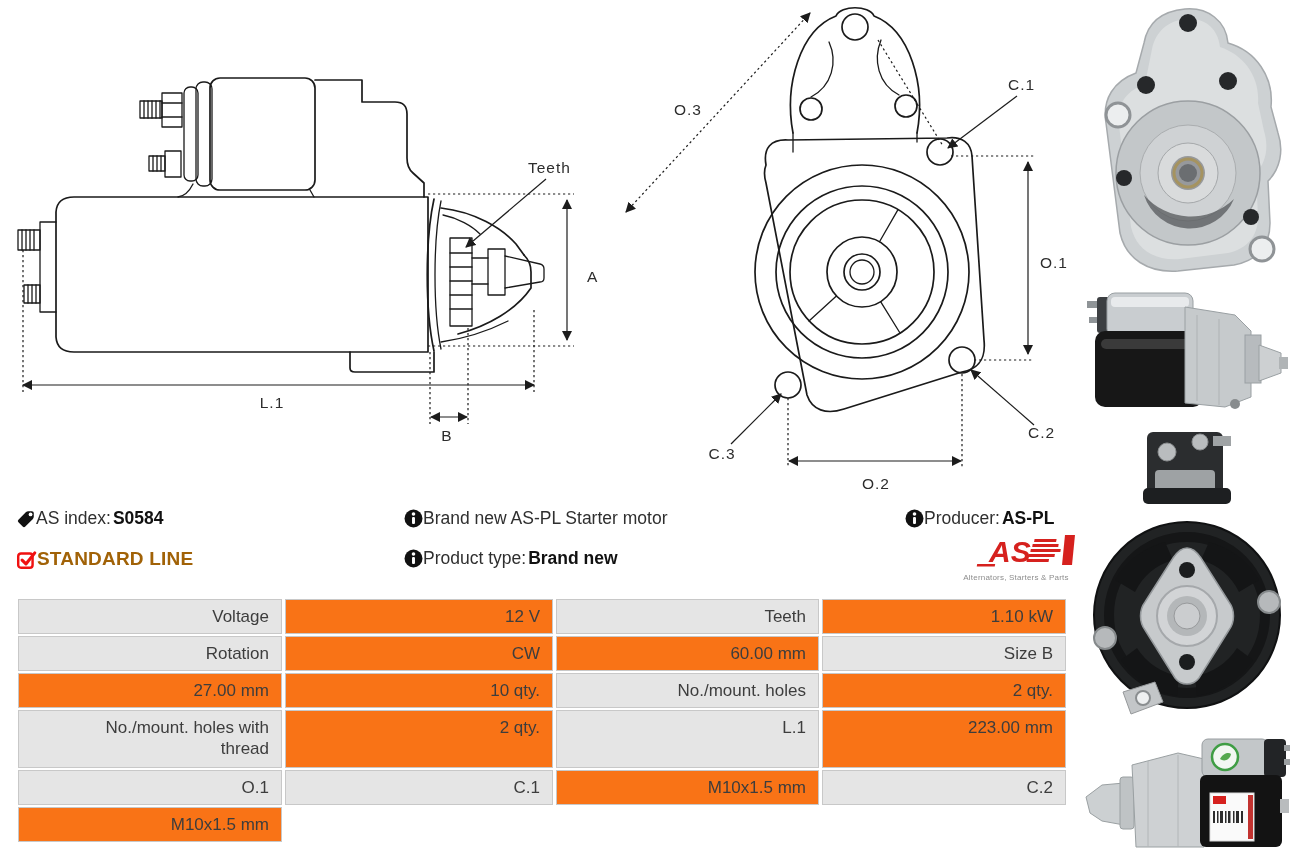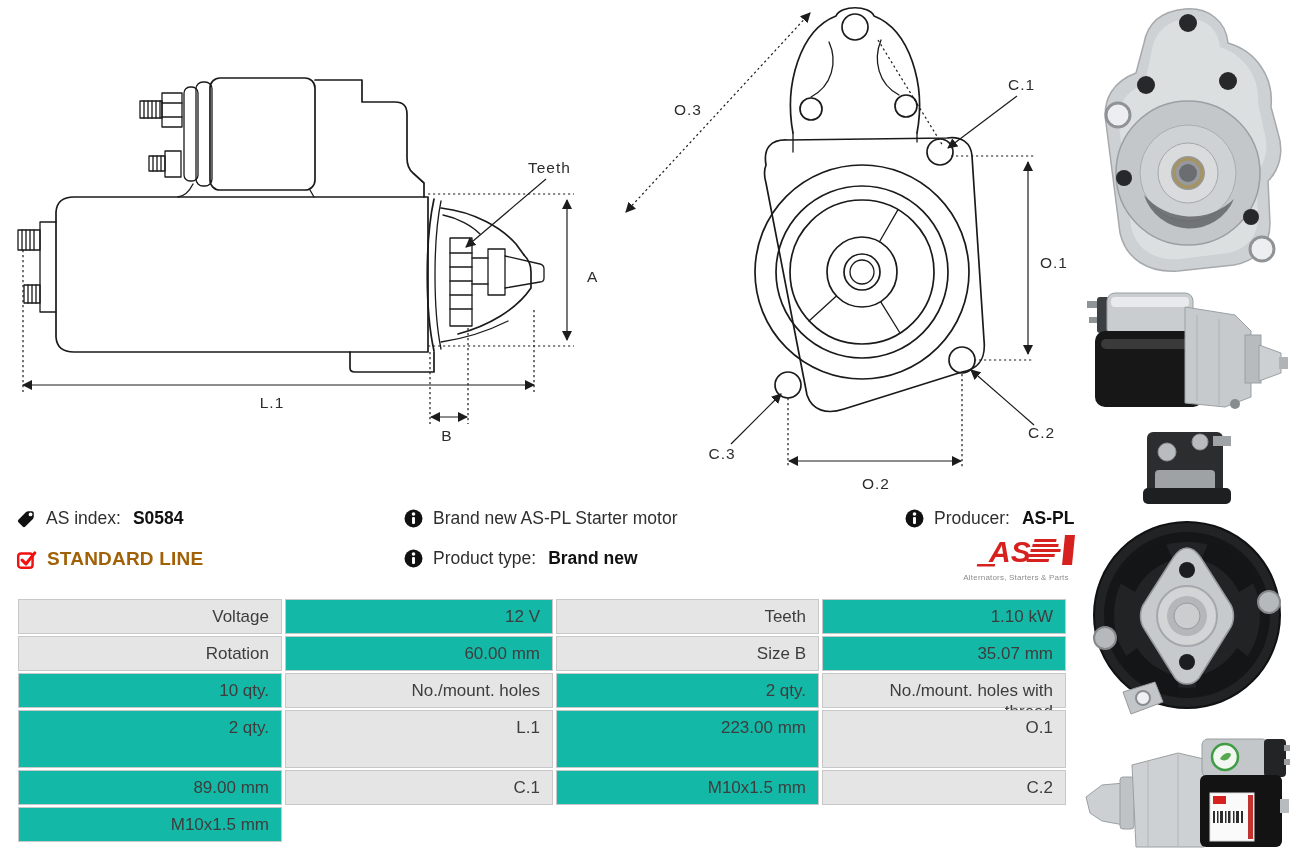--- a/index.html
+++ b/index.html
@@ -7,32 +7,32 @@
         font-family:"Liberation Sans",sans-serif;color:#2f2f2f;}
   .abs{position:absolute;}
   
   svg text{font-family:"Liberation Sans",sans-serif;}
   .ln{fill:none;stroke:#1a1a1a;stroke-width:1.7;stroke-linecap:round;stroke-linejoin:round;}
   .ln2{fill:none;stroke:#1a1a1a;stroke-width:1.3;stroke-linecap:round;stroke-linejoin:round;}
   .dim{fill:none;stroke:#1c1c1c;stroke-width:1.2;}
   .dot{fill:none;stroke:#1c1c1c;stroke-width:1.2;stroke-dasharray:2.2 2.8;}
   .dlab{font-size:15.5px;fill:#2d2d2d;letter-spacing:1px;}
   
-  .inforow{display:flex;align-items:center;gap:10px;font-size:17.5px;color:#2f2f2f;white-space:nowrap;}
+  .inforow{display:flex;align-items:center;font-size:17.5px;color:#2f2f2f;white-space:nowrap;}
   .inforow b{color:#111;}
   .sp{margin-right:2px;}
   .std{color:#a16207;font-weight:bold;font-size:19px;letter-spacing:.2px;}
   .tagline{font-size:8px;color:#8d8d8d;letter-spacing:.2px;}
   
   .spec{display:grid;grid-template-columns:264px 268px 263px 244px;
         grid-template-rows:35px 35px 35px 58px 35px 35px;gap:2px 3px;}
   .cell{border:1px solid #c8c8c8;display:flex;justify-content:flex-end;align-items:flex-start;
         padding:6px 12px 0 8px;font-size:17px;color:#3d3d3d;text-align:right;line-height:1.25;}
   .lbl{background:#e5e5e5;}
-  .val{background:#14b8a6;}
+  .val{background:#f97316;}
   .wrapnarrow{display:inline-block;max-width:186px;}
   
   .photo{position:absolute;}
 </style>
 </head>
 <body>
 
 <div class="page">
 
   <svg class="abs" style="left:10px;top:60px;" width="600" height="390" viewBox="0 0 600 390">
@@ -306,37 +306,37 @@
     <div class="tagline" style="text-align:center;margin-top:-4px;">Alternators, Starters &amp; Parts</div>
   </div>
 
   <div class="abs spec" style="left:18px;top:599px;">
     <div class="cell lbl">Voltage</div>
     <div class="cell val">12 V</div>
     <div class="cell lbl">Teeth</div>
     <div class="cell val">1.10 kW</div>
 
     <div class="cell lbl">Rotation</div>
+    <div class="cell val">CW</div>
     <div class="cell val">60.00 mm</div>
 
     <div class="cell lbl">Size B</div>
-    <div class="cell val">35.07 mm</div>
+    <div class="cell val">27.00 mm</div>
     <div class="cell val">10 qty.</div>
 
     <div class="cell lbl">No./mount. holes</div>
     <div class="cell val">2 qty.</div>
     <div class="cell lbl">
         <span class="wrapnarrow">No./mount. holes with thread</span>
       </div>
     <div class="cell val">2 qty.</div>
 
     <div class="cell lbl">L.1</div>
     <div class="cell val">223.00 mm</div>
     <div class="cell lbl">O.1</div>
-    <div class="cell val">89.00 mm</div>
 
     <div class="cell lbl">C.1</div>
     <div class="cell val">M10x1.5 mm</div>
     <div class="cell lbl">C.2</div>
     <div class="cell val">M10x1.5 mm</div>
   </div>
 
 </div>
 
 </body></html>

